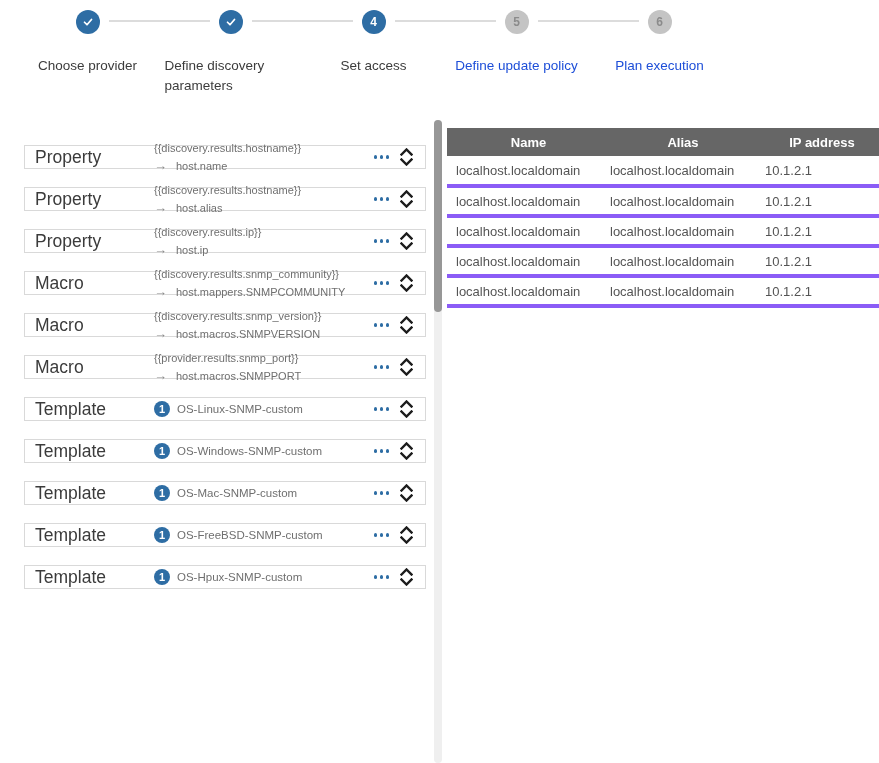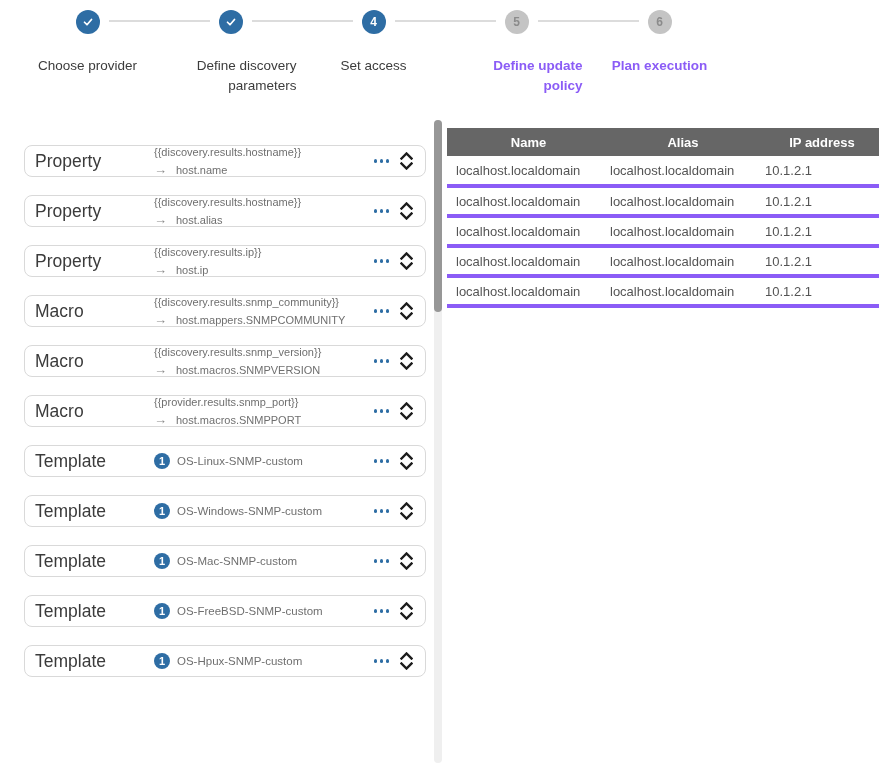--- a/index.html
+++ b/index.html
@@ -9,26 +9,26 @@
 
   
   .stepper { position:absolute; top:0; left:16px; display:flex; }
   .step { width:143px; position:relative; display:flex; flex-direction:column; align-items:center; padding-top:10px; }
   .circle { width:24px; height:24px; border-radius:50%; display:flex; align-items:center; justify-content:center; z-index:2; }
   .step.done .circle, .step.active .circle { background:#2e6da4; }
   .step.pending .circle { background:#c4c4c4; }
   .circle .num { font-size:12px; font-weight:bold; color:#ffffff; line-height:1; }
   .step.pending .circle .num { color:#8b8b8b; }
   .connector { position:absolute; top:20px; left:calc(50% + 21px); width:101px; height:2px; background:#dcdcdc; }
-  .step-label { margin-top:22px; font-size:13.5px; line-height:1.5; color:#3c3c3c; text-align:right; max-width:132px; }
-  .step.pending .step-label { color:#8b5cf6;font-weight:bold; }
+  .step-label { margin-top:22px; font-size:13.5px; line-height:1.5; color:#3c3c3c; text-align:left; max-width:132px; }
+  .step.pending .step-label { color:#1d4ed8; }
 
   
   .cards { position:absolute; left:24px; top:145px; width:402px; }
-  .card { height:32px; border:1px solid #d9d9d9; border-radius:8px; margin-bottom:18px;
+  .card { height:24px; border:1px solid #d9d9d9; border-radius:0; margin-bottom:18px;
           display:flex; align-items:center; background:#fff; }
   .card-type { width:129px; padding-left:10px; font-size:17.5px; color:#3b3b3b; }
   .card-mid { flex:1; font-size:11px; color:#6f6f6f; overflow:hidden; }
   .mid-line1 { line-height:1.2; }
   .mid-line2 { margin-top:4px; display:flex; align-items:center; gap:9px; }
   .arrow { color:#8a8a8a; font-size:13px; line-height:1; }
   .tpl-line { display:flex; align-items:center; gap:7px; font-size:11.5px; }
   .badge { width:16px; height:16px; border-radius:50%; background:#2e6da4; color:#fff;
            font-size:11px; font-weight:bold; display:flex; align-items:center; justify-content:center; flex:0 0 16px; }
   .card-actions { display:flex; align-items:center; gap:9px; padding-right:12px; }

